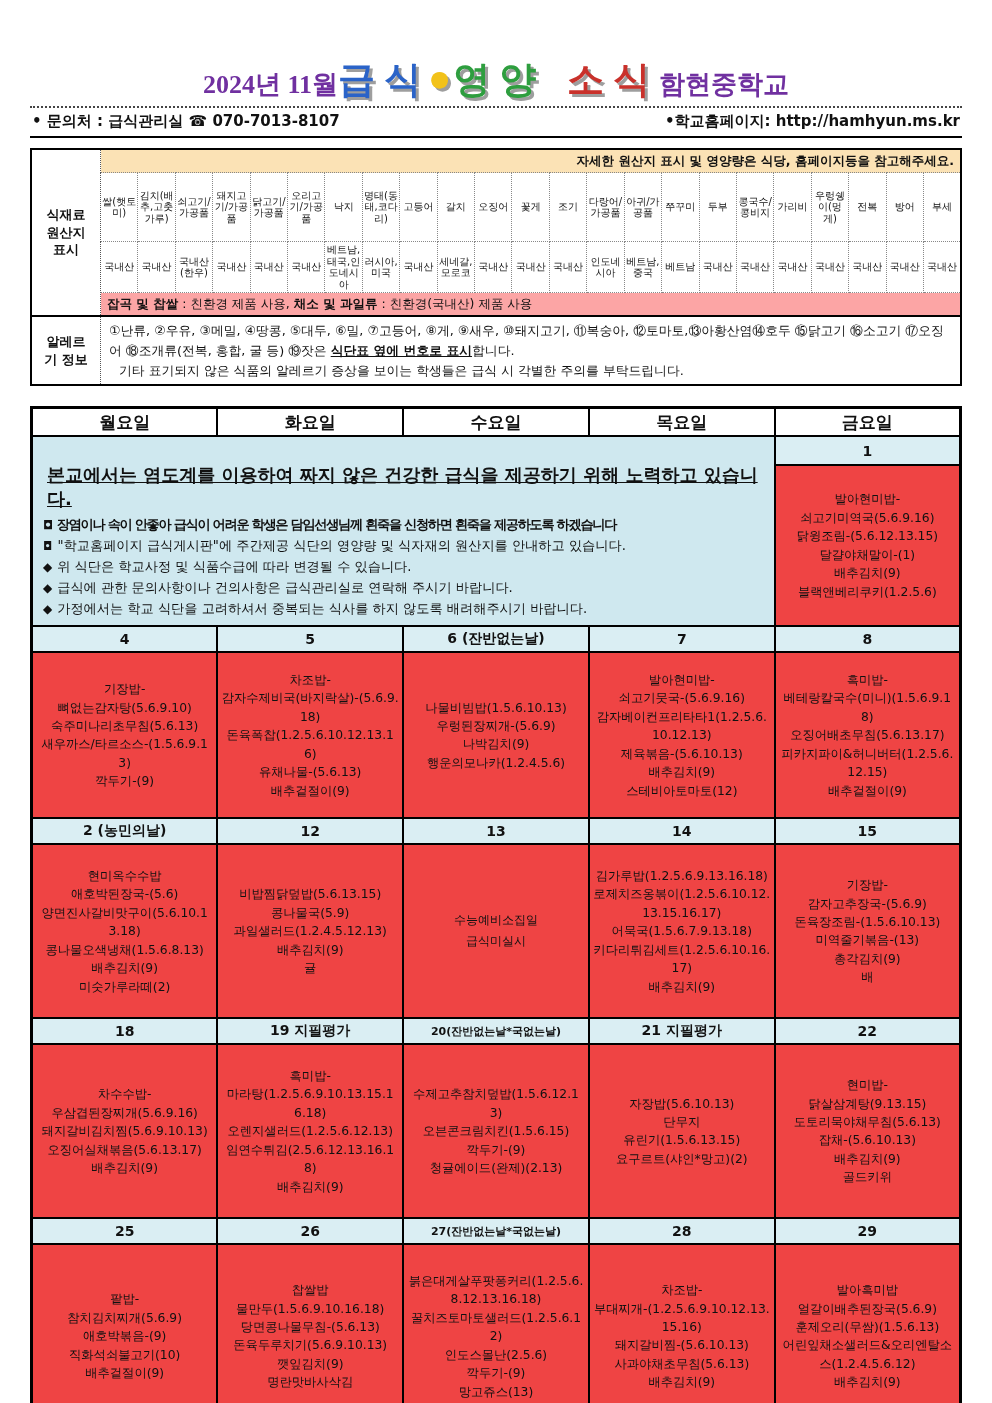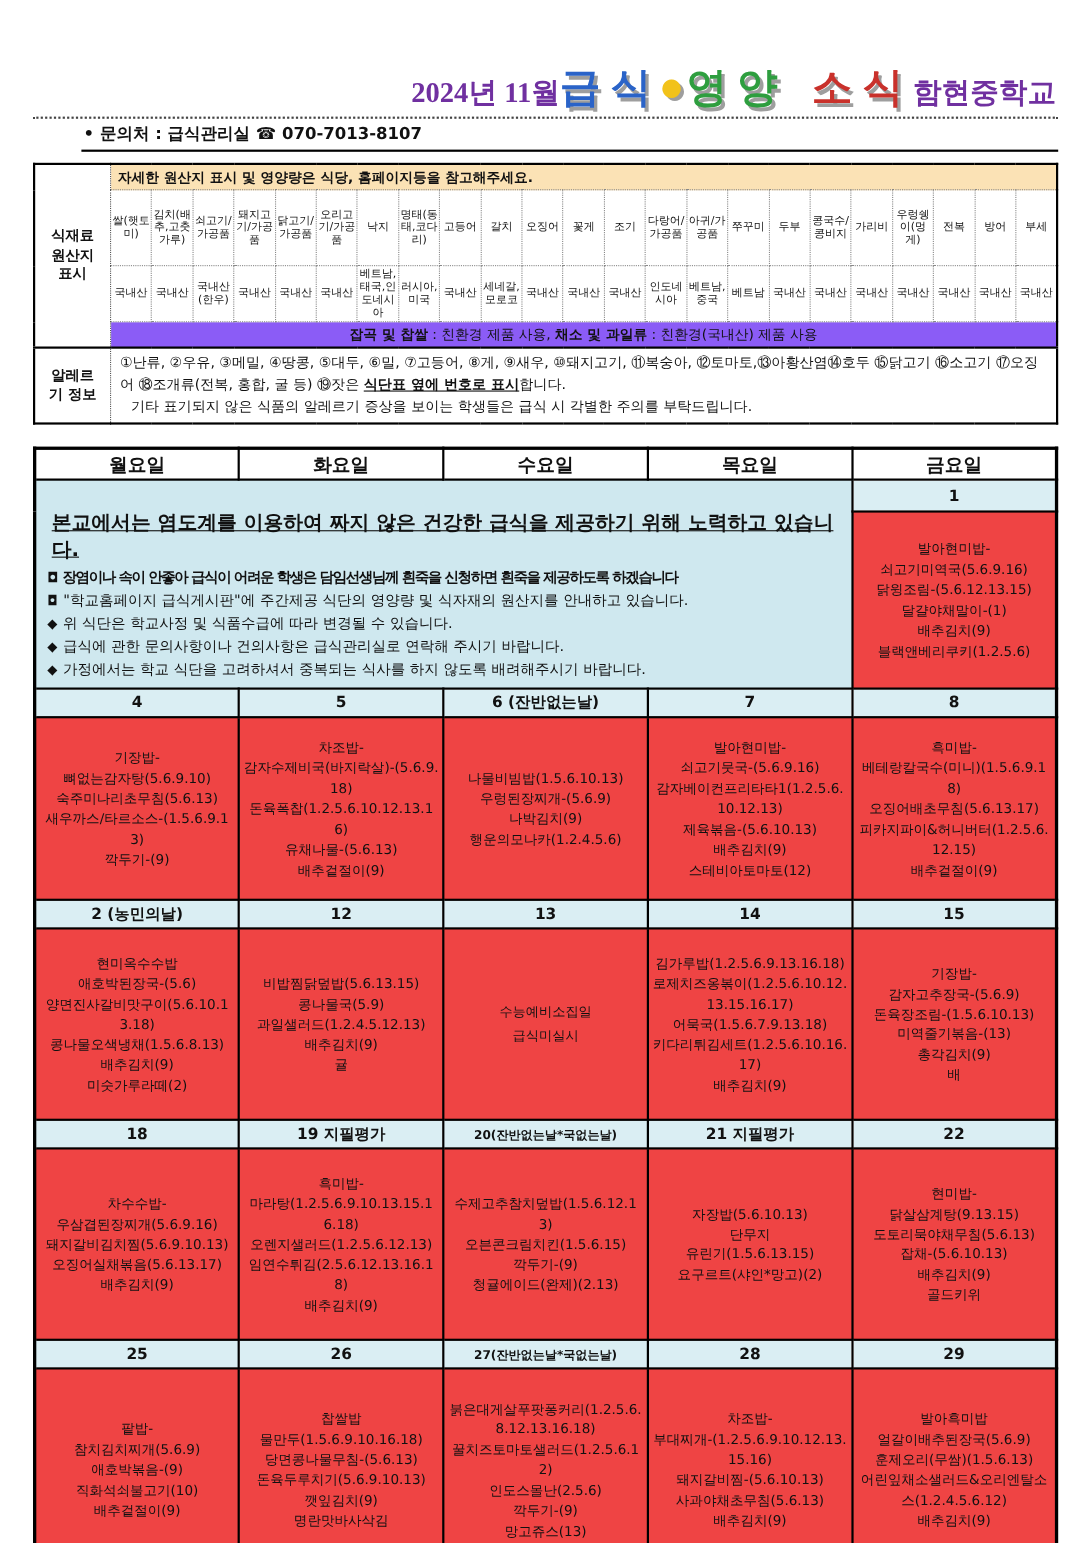--- a/index.html
+++ b/index.html
@@ -1,35 +1,35 @@
 <!DOCTYPE html>
 <html lang="ko"><head>
 <meta charset="utf-8">
 <style>
   html,body{margin:0;padding:0;background:#fff;}
   body{width:992px;height:1403px;overflow:hidden;font-family:"DejaVu Sans","Liberation Sans",sans-serif;color:#111;}
   .page{width:932px;margin:0 auto;padding-top:52px;}
 
   
-  .hdr{display:flex;align-items:flex-end;justify-content:flex-end;padding:0 2px 4px 2px;border-bottom:2px dotted #444;}
+  .hdr{display:flex;align-items:flex-end;justify-content:center;padding:0 2px 4px 2px;border-bottom:2px dotted #444;}
   .hdr-date,.hdr-school{font-family:"Liberation Serif","DejaVu Serif",serif;font-size:26px;font-weight:bold;color:#7030a0;white-space:nowrap;}
   .hdr-title{font-size:37px;font-weight:bold;letter-spacing:9px;white-space:nowrap;transform:translateY(3px);}
   .hdr-title span{text-shadow:3px 3px 0 rgba(40,40,40,.45);}
   .hdr-title .dot{font-size:22px;vertical-align:6px;letter-spacing:4px;}
-  .contact{display:flex;justify-content:space-between;align-items:center;font-size:15px;font-weight:600;padding:4px 2px 5px 2px;border-bottom:2.5px solid #000;margin-left:44px;}
+  .contact{display:flex;justify-content:space-between;align-items:center;font-size:15px;font-weight:600;padding:4px 2px 5px 2px;border-bottom:2.5px solid #000;}
 
   
   table{border-collapse:collapse;}
   .origin-tbl{width:100%;margin-top:10px;border:2.5px solid #000;table-layout:fixed;}
   .origin-tbl td{border:1px dotted #888;vertical-align:middle;text-align:center;padding:1px;}
   td.side-label{width:66px;font-size:13px;font-weight:bold;white-space:pre-line;line-height:1.35;border-right:1px dotted #555;}
-  td.o-note{background:#fbe2b5;text-align:left;font-size:12.5px;font-weight:bold;padding:2px 6px;height:18px;}
+  td.o-note{background:#fbe2b5;text-align:right;font-size:12.5px;font-weight:bold;padding:2px 6px;height:18px;}
   td.o-name{height:66px;font-size:10px;line-height:1.15;word-break:break-all;padding:1px 0;}
   td.o-orig{height:48px;font-size:10px;line-height:1.15;word-break:break-all;padding:1px 0;}
-  td.o-eco{background:#8b5cf6;text-align:center;font-size:12.5px;padding:2px 6px;height:18px;}
+  td.o-eco{background:#fca5a5;text-align:left;font-size:12.5px;padding:2px 6px;height:18px;}
   tr.allergy-row td{border-top:2px solid #000;}
   td.a-body{text-align:left;font-size:12.8px;line-height:1.55;padding:4px 8px;}
   .u{ text-decoration:underline;font-weight:bold;}
 
   
   .cal{width:100%;margin-top:20px;border:3px solid #000;table-layout:fixed;}
   .cal th,.cal td{border:2px solid #000;}
   .cal th.wd{height:24px;font-size:17px;font-weight:bold;background:#fff;}
   .cal td.dh{height:22px;background:#daeef3;font-size:14px;font-weight:bold;text-align:center;vertical-align:middle;white-space:nowrap;overflow:hidden;}
   .cal td.dh.long{font-size:11px;}
@@ -49,20 +49,21 @@
 
 <div class="page">
 
   <div class="hdr">
     <div class="hdr-date">2024년  11월</div>
     <div class="hdr-title" id="title-letters"><span style="color: rgb(42, 99, 200);">급</span><span style="color: rgb(42, 99, 200);">식</span><span class="dot" style="color: rgb(242, 194, 26);">●</span><span style="color: rgb(46, 158, 63);">영</span><span style="color: rgb(46, 158, 63);">양</span><span style="color: rgb(0, 0, 0);"> </span><span style="color: rgb(201, 49, 43);">소</span><span style="color: rgb(201, 49, 43);">식</span></div>
     <div class="hdr-school">함현중학교</div>
   </div>
   <div class="contact">
     <span>• 문의처 : 급식관리실  ☎ 070-7013-8107</span>
+    <span>•학교홈페이지: http://hamhyun.ms.kr</span>
   </div>
 
   <table class="origin-tbl">
     <tbody>
       <tr>
         <td class="side-label" rowspan="4">식재료
 원산지
 표시</td>
         <td class="o-note" colspan="23">자세한 원산지 표시 및 영양량은 식당, 홈페이지등을 참고해주세요.</td>
       </tr>

